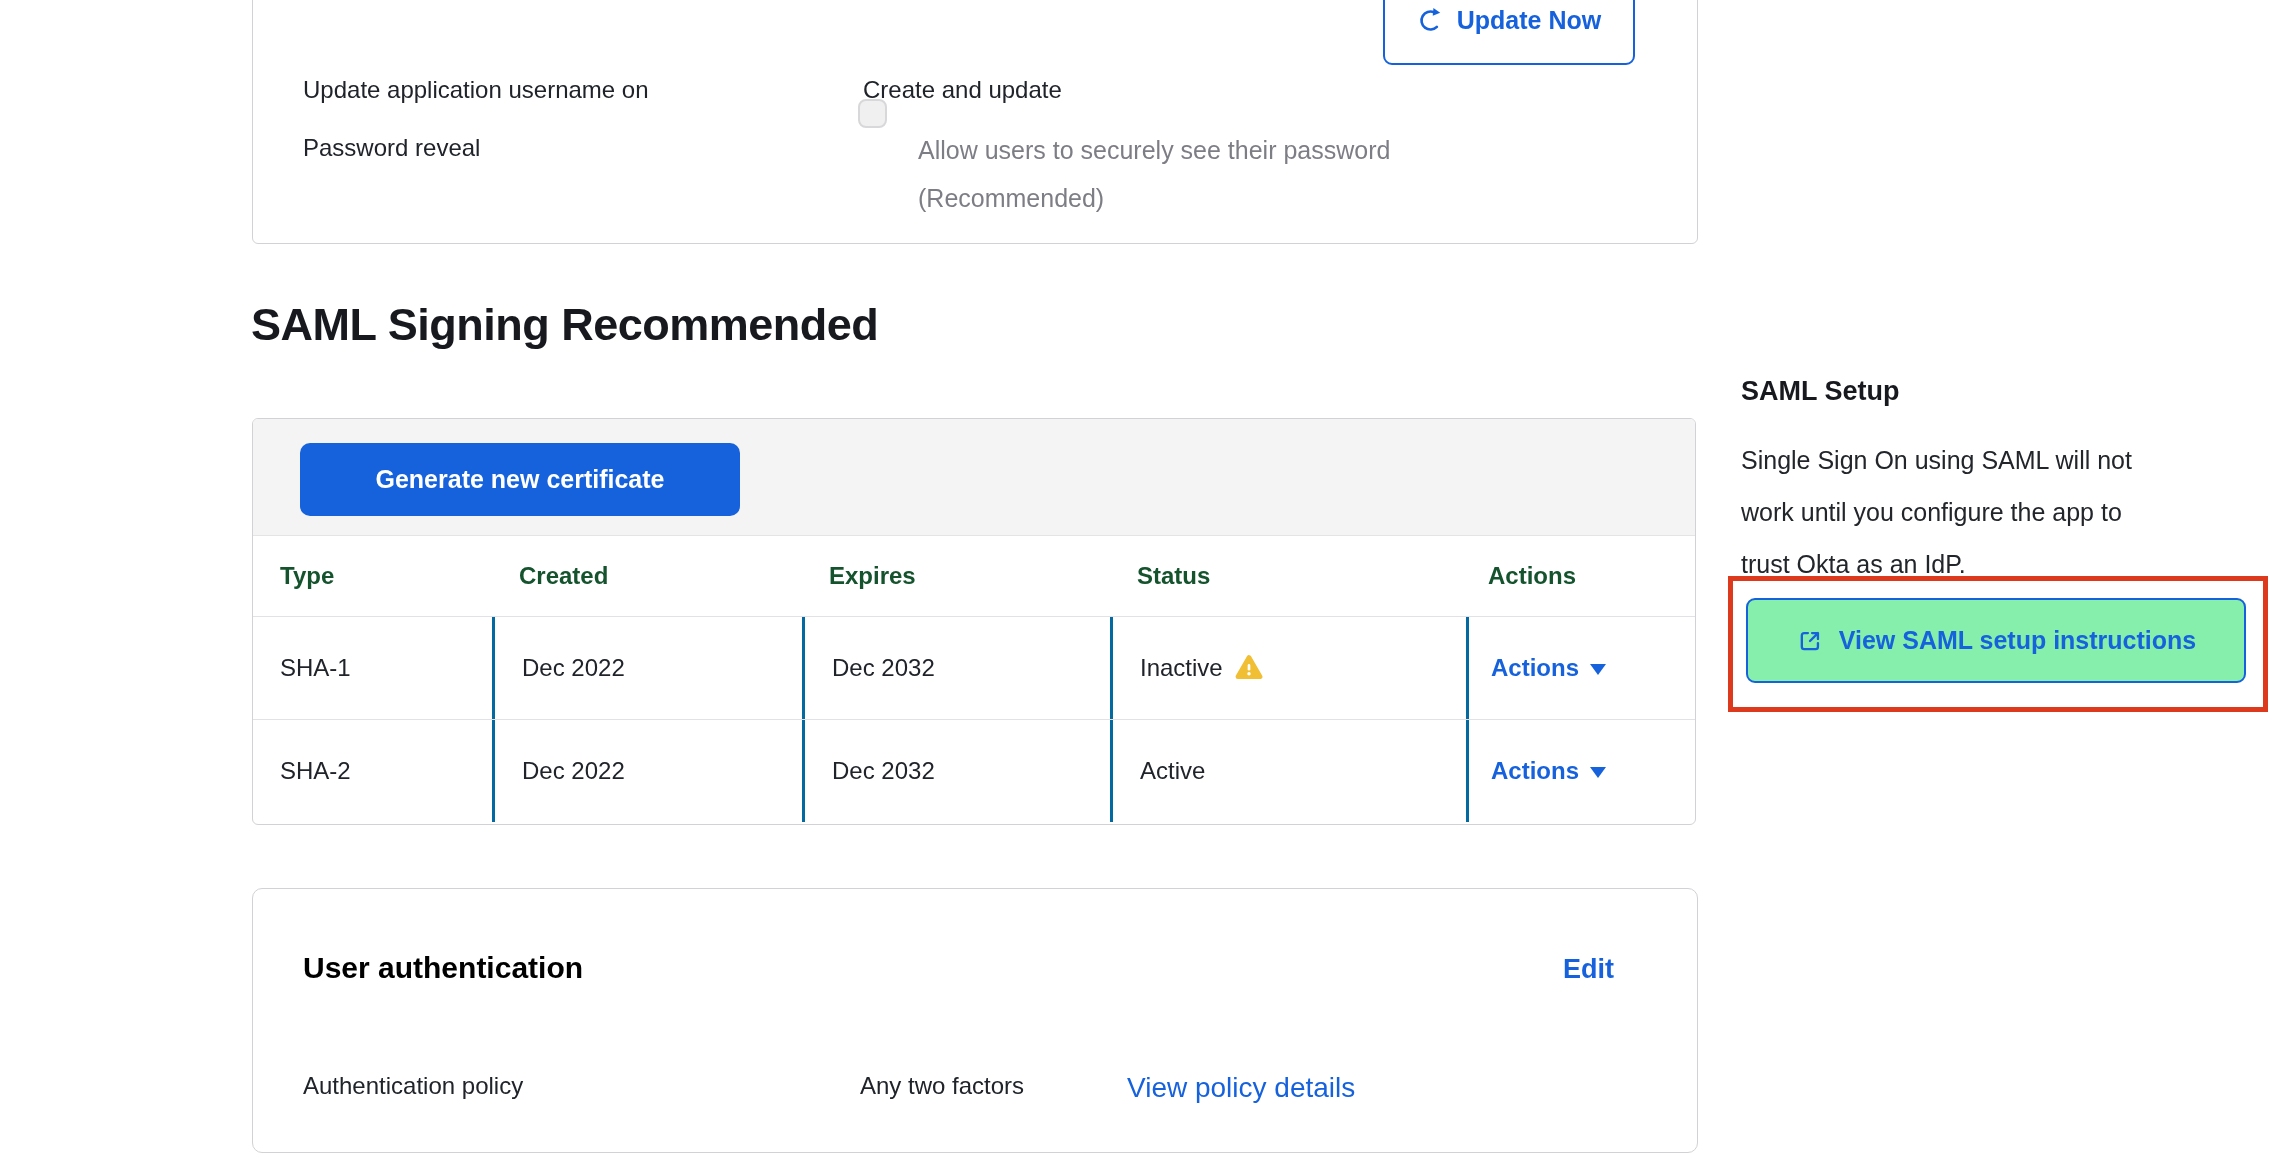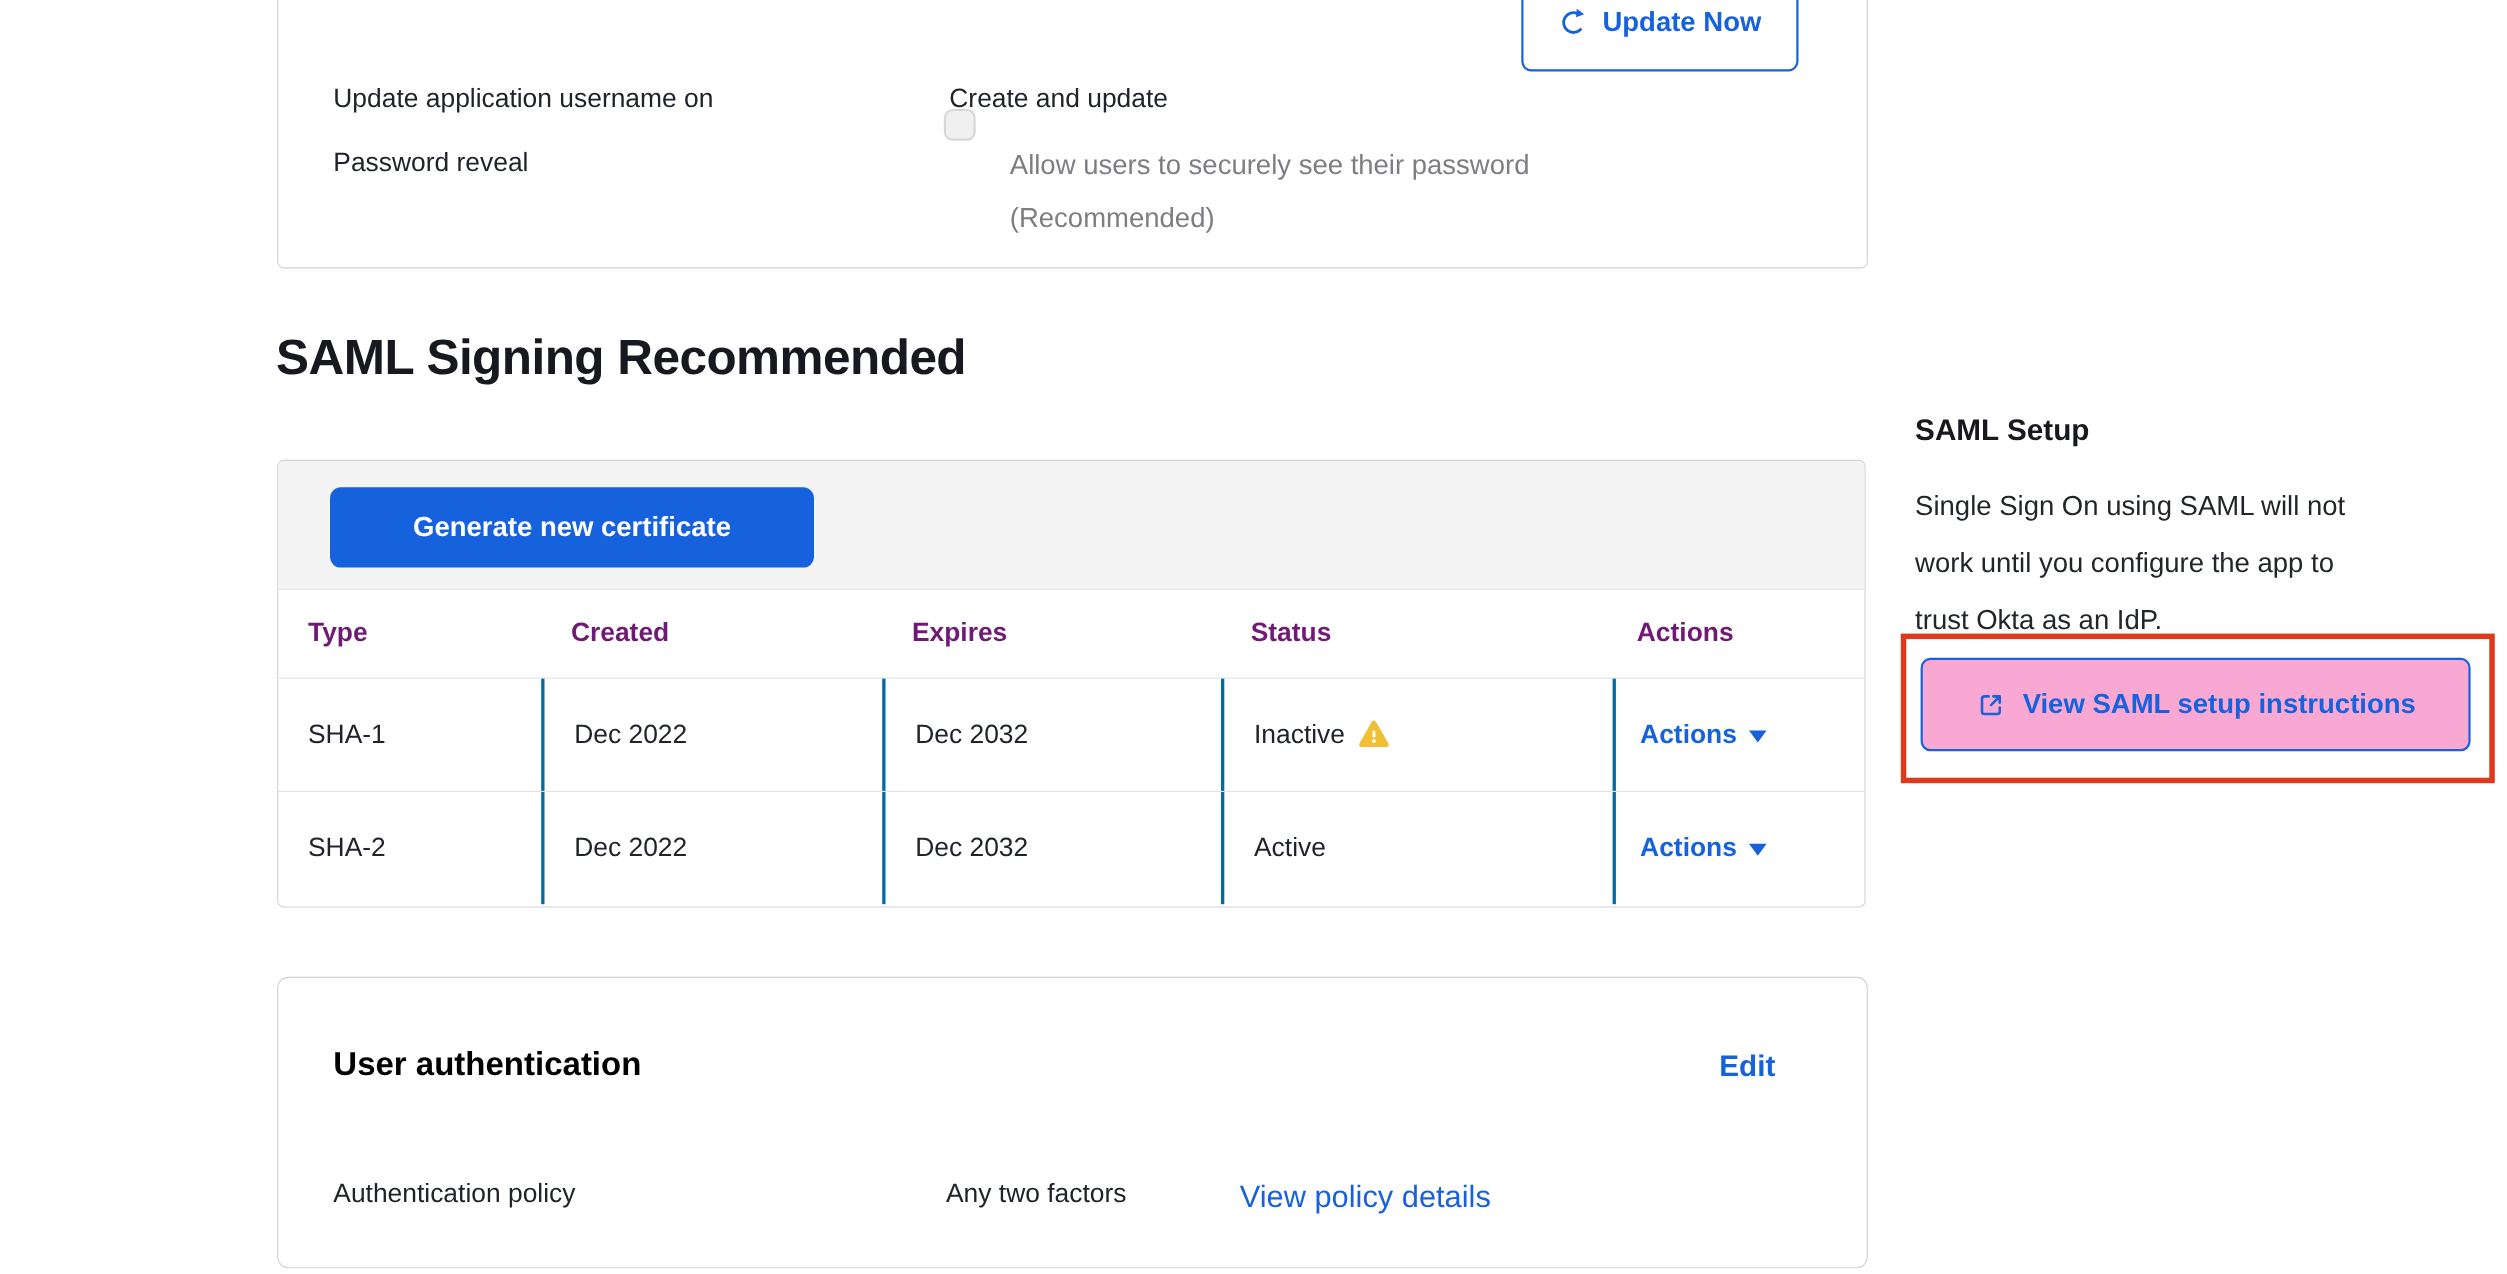--- a/index.html
+++ b/index.html
@@ -90,21 +90,21 @@
   .tbl-row { display: flex; width: 100%; }
   .tbl-header { height: 80px; }
   .tbl-body-row { height: 103px; border-top: 1px solid #e2e2e6; }
   .tbl-header { border-top: none; }
   .cell { display: flex; align-items: center; padding-left: 27px; font-size: 24px; }
   .c-type    { width: 239px; }
   .c-created { width: 310px; }
   .c-expires { width: 308px; }
   .c-status  { width: 356px; gap: 12px; }
   .c-actions { width: 229px; padding-left: 22px; }
-  .tbl-header .cell { font-weight: bold; color: #701a75; }
+  .tbl-header .cell { font-weight: bold; color: #14532d; }
   .tbl-body-row .cell + .cell { border-left: 3px solid #0369a1; }
   .actions-link {
     display: flex; align-items: center; gap: 11px;
     color: #1662dd; font-weight: bold; font-size: 24px;
     cursor: pointer;
   }
   .caret-down {
     width: 0; height: 0;
     border-left: 8px solid transparent;
     border-right: 8px solid transparent;
@@ -147,21 +147,21 @@
   .annotation-box {
     position: absolute;
     left: 1728px; top: 576px;
     width: 540px; height: 136px;
     border: 5px solid #dd3a1d;
   }
   .view-saml-btn {
     position: absolute;
     left: 1746px; top: 598px;
     width: 500px; height: 85px;
-    background: #f9a8d4;
+    background: #86efac;
     border: 2px solid #1662dd;
     border-radius: 9px;
     display: flex; align-items: center; justify-content: center;
     gap: 15px;
     cursor: pointer;
   }
   .view-saml-btn .btn-label { font-size: 25px; font-weight: bold; color: #1662dd; }
 
   svg { display: block; }
 </style>

